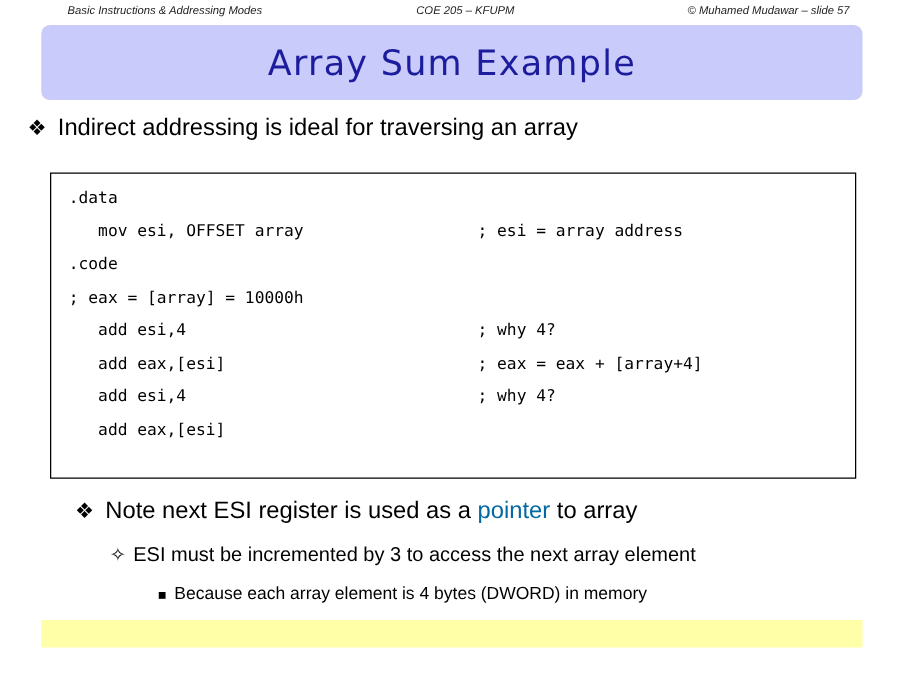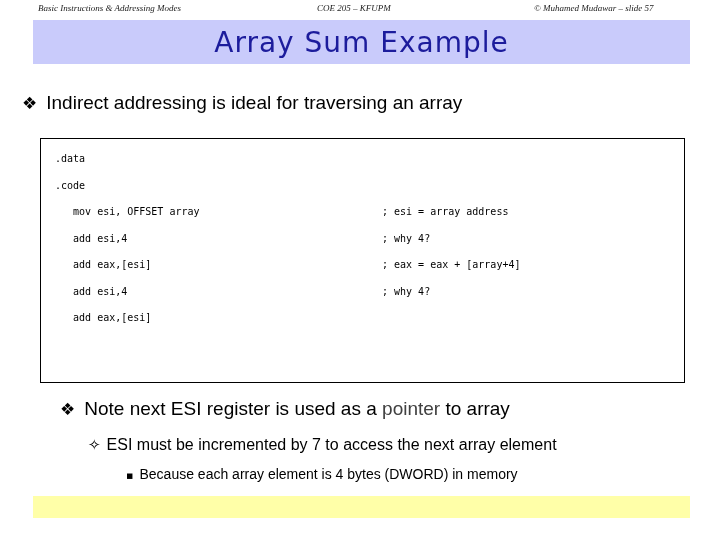--- a/index.html
+++ b/index.html
@@ -16,25 +16,26 @@
     font-family: "Liberation Sans", sans-serif;
     color: #000000;
   }
 
   
   #title-banner {
     position: absolute;
     left: 33px;
     top: 20px;
     width: 657px;
-    height: 44px;
+    height: 60px;
     background: #c9cbfb;
     display: flex;
     align-items: center;
     justify-content: center;
+    border-radius: 7px;
   }
   #title-text {
     font-family: "DejaVu Sans", sans-serif;
     font-size: 28px;
     font-weight: 400;
     letter-spacing: 1px;
     color: #1c1c9c;
     white-space: nowrap;
   }
 
@@ -49,21 +50,21 @@
   }
   .bullet-l1 .glyph {
     font-family: "DejaVu Sans", sans-serif;
     font-size: 17px;
     margin-right: 9px;
     line-height: 1;
   }
   #bullet-intro { left: 22px; top: 92px; }
   #bullet-note  { left: 60px; top: 398px; }
 
-  .accent-red { color: #404040; }
+  .accent-red { color: #0369a1; }
 
   
   #bullet-esi {
     position: absolute;
     left: 88px;
     top: 436px;
     display: flex;
     align-items: baseline;
     font-size: 16px;
     white-space: nowrap;
@@ -99,21 +100,21 @@
     top: 138px;
     width: 645px;
     height: 245px;
     border: 1.5px solid #000000;
     background: #ffffff;
     box-sizing: border-box;
     padding: 7px 0 0 14px;
   }
   .code-line {
     font-family: "DejaVu Sans Mono", monospace;
-    font-size: 10px;
+    font-size: 13px;
     line-height: 26.5px;
     white-space: pre;
     color: #000000;
     display: flex;
   }
   .code-src {
     display: inline-block;
     width: 327px;
     white-space: pre;
     flex: 0 0 auto;
@@ -129,25 +130,26 @@
     position: absolute;
     left: 33px;
     top: 496px;
     width: 657px;
     height: 22px;
     background: #ffffa8;
   }
   .footer-text {
     position: absolute;
     top: 3px;
-    font-family: Liberation Serif, serif;
+    font-family: Liberation Sans, sans-serif;
     font-style: italic;
     font-size: 9px;
     color: #222222;
     white-space: nowrap;
+    margin-left: 16px;
   }
   #footer-left   { left: 38px; }
   #footer-center { left: 317px; }
   #footer-right  { left: 534px; }
 </style>
 </head>
 <body>
 
 <div id="title-banner">
   <div id="title-text">Array Sum Example</div>
@@ -157,28 +159,29 @@
   <span class="glyph">❖</span>
   <span>Indirect addressing is ideal for traversing an array</span>
 </div>
 
 <div id="code-box">
   <div class="code-line">
     <span class="code-src">.data</span>
     <span class="code-cmt"></span>
   </div>
   <div class="code-line">
+    <span class="code-src">   mov esi, OFFSET array</span>
+    <span class="code-cmt">; esi = array address</span>
+  </div>
+  <div class="code-line">
     <span class="code-src">.code</span>
     <span class="code-cmt"></span>
   </div>
   <div class="code-line">
-    <span class="code-src">   mov esi, OFFSET array</span>
-    <span class="code-cmt">; esi = array address</span>
-  </div>
-  <div class="code-line">
+    <span class="code-cmt">; eax = [array] = 10000h</span>
   </div>
   <div class="code-line">
     <span class="code-src">   add esi,4</span>
     <span class="code-cmt">; why 4?</span>
   </div>
   <div class="code-line">
     <span class="code-src">   add eax,[esi]</span>
     <span class="code-cmt">; eax = eax + [array+4]</span>
   </div>
   <div class="code-line">
@@ -190,21 +193,21 @@
   </div>
 </div>
 
 <div class="bullet-l1" id="bullet-note">
   <span class="glyph">❖</span>
   <span><span>Note next ESI register is used as a </span><span class="accent-red">pointer</span><span> to array</span></span>
 </div>
 
 <div id="bullet-esi">
   <span class="glyph">✧</span>
-  <span>ESI must be incremented by 7 to access the next array element</span>
+  <span>ESI must be incremented by 3 to access the next array element</span>
 </div>
 
 <div id="bullet-because">
   <span class="glyph">▪</span>
   <span>Because each array element is 4 bytes (DWORD) in memory</span>
 </div>
 
 <div id="footer-band"></div>
 <div class="footer-text" id="footer-left">Basic Instructions &amp; Addressing Modes</div>
 <div class="footer-text" id="footer-center">COE 205 – KFUPM</div>

